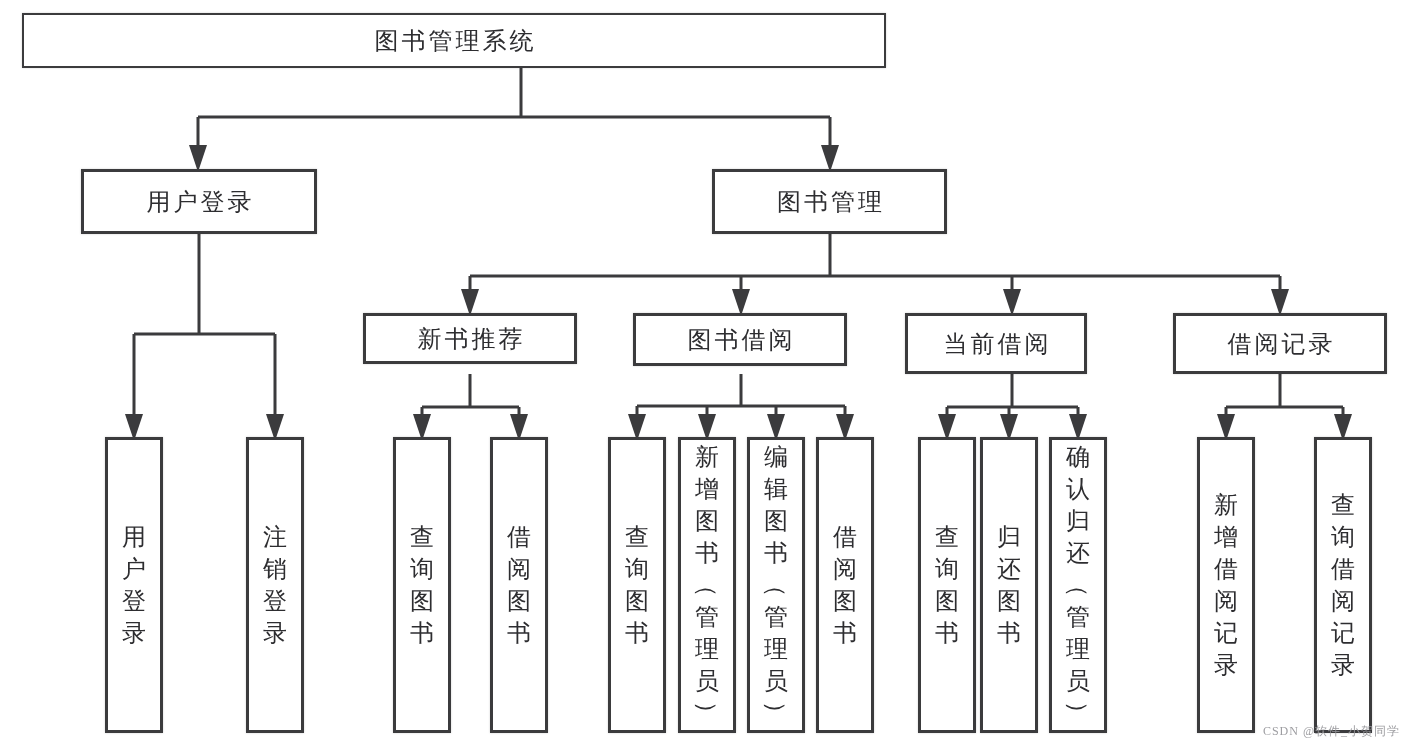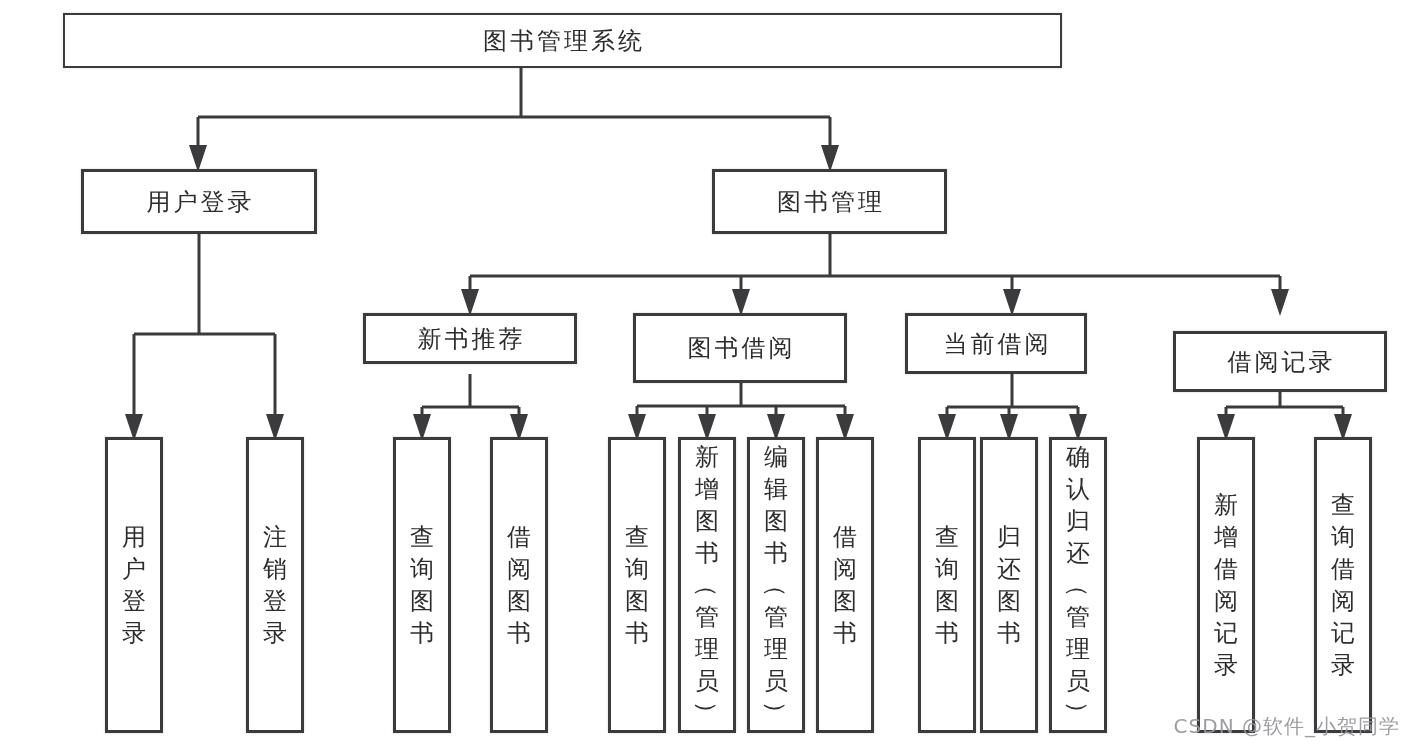--- a/index.html
+++ b/index.html
@@ -60,26 +60,27 @@
     text-align: center;
     font-size: 24px;
     color: var(--text);
   }
   .vch.rot { transform: rotate(90deg); }
 
   .watermark {
     position: absolute;
     right: 5px;
     bottom: 7px;
-    font-size: 20px;
+    font-size: 12px;
     letter-spacing: 1px;
     color: var(--watermark);
     opacity: 0.95;
     white-space: nowrap;
     z-index: 5;
+    font-family: Liberation Serif, serif;
   }
 </style>
 </head>
 <body>
 
 <div class="canvas">
 
   <svg class="wires" viewBox="0 0 1405 747" aria-hidden="true">
     <path class="wire" d="
       M521,68 V117 M198,117 H830 M198,117 V150 M830,117 V150
@@ -95,41 +96,41 @@
       M1003,289 L1012,316 L1021,289 Z  M1271,289 L1280,316 L1289,289 Z
       M125,414 L134,441 L143,414 Z  M266,414 L275,441 L284,414 Z
       M413,414 L422,441 L431,414 Z  M510,414 L519,441 L528,414 Z
       M628,414 L637,441 L646,414 Z  M698,414 L707,441 L716,414 Z
       M767,414 L776,441 L785,414 Z  M836,414 L845,441 L854,414 Z
       M938,414 L947,441 L956,414 Z  M1000,414 L1009,441 L1018,414 Z
       M1069,414 L1078,441 L1087,414 Z  M1217,414 L1226,441 L1235,414 Z
       M1334,414 L1343,441 L1352,414 Z"></path>
   </svg>
 
-  <div class="hbox root" style="left:22px; top:13px; width:999px; height:55px;margin-left:41px;">
+  <div class="hbox root" style="left:22px; top:13px; width:864px; height:55px;">
     <span class="lbl">图书管理系统</span>
   </div>
 
   <div class="hbox" style="left:81px; top:169px; width:236px; height:65px;">
     <span class="lbl">用户登录</span>
   </div>
   <div class="hbox" style="left:712px; top:169px; width:235px; height:65px;">
     <span class="lbl">图书管理</span>
   </div>
 
   <div class="hbox" style="left:363px; top:313px; width:214px; height:51px;">
     <span class="lbl">新书推荐</span>
   </div>
-  <div class="hbox" style="left:633px; top:313px; width:214px; height:70px;">
+  <div class="hbox" style="left:633px; top:313px; width:214px; height:53px;">
     <span class="lbl">图书借阅</span>
   </div>
   <div class="hbox" style="left:905px; top:313px; width:182px; height:61px;">
     <span class="lbl">当前借阅</span>
   </div>
-  <div class="hbox" style="left:1173px; top:313px; width:214px; height:61px;margin-top:18px;">
+  <div class="hbox" style="left:1173px; top:313px; width:214px; height:61px;">
     <span class="lbl">借阅记录</span>
   </div>
 
   <div class="vbox" style="left:105px; top:437px;">
     <span class="vlabel">
         <span class="vch">用</span>
         <span class="vch">户</span>
         <span class="vch">登</span>
         <span class="vch">录</span>
       </span>

